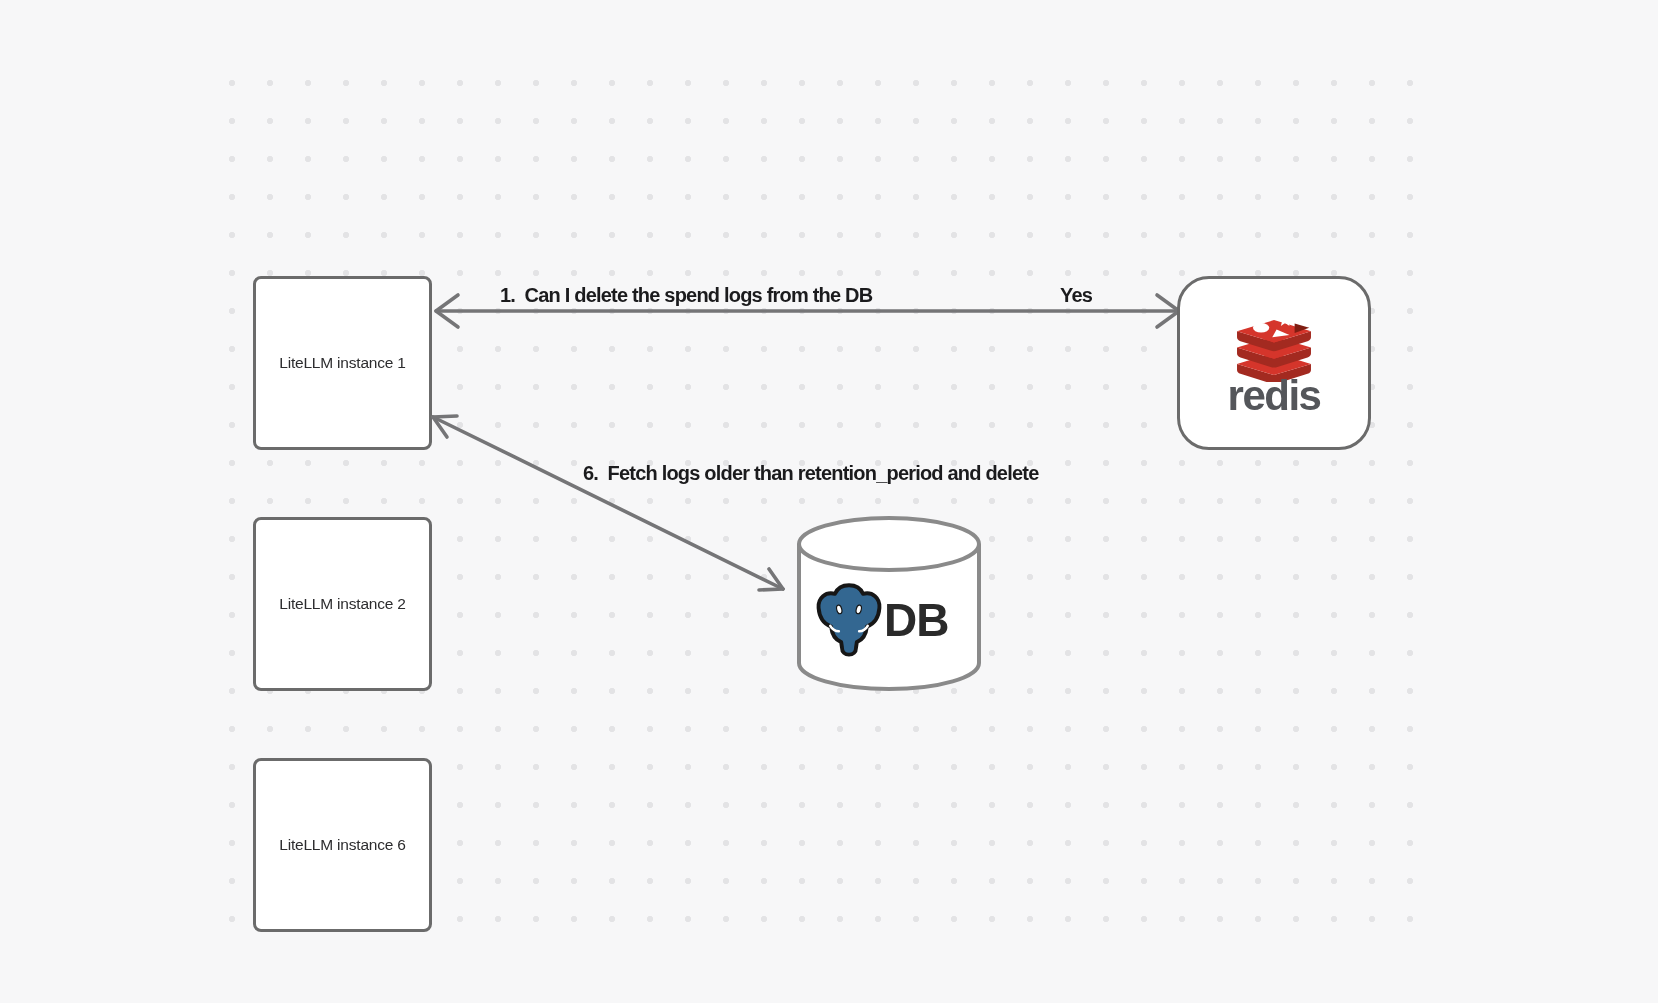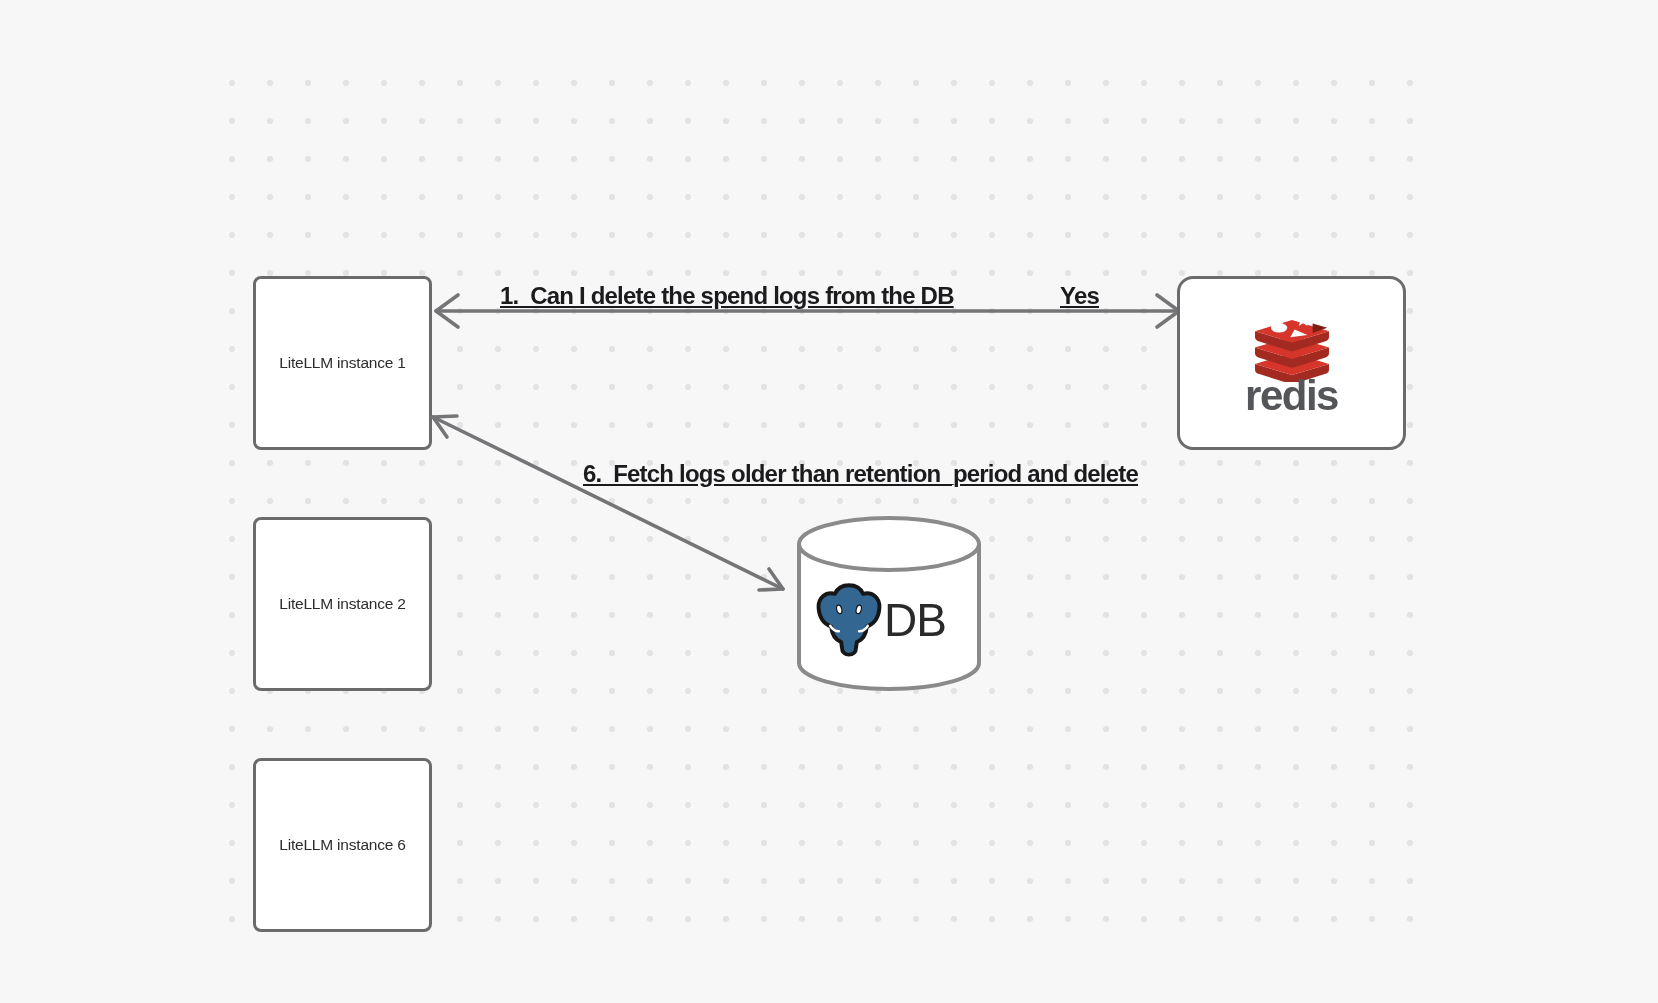--- a/index.html
+++ b/index.html
@@ -22,39 +22,39 @@
   }
   .lite-label{
     font-size:15.5px;color:#2c2c2e;letter-spacing:-0.2px;text-align:center;
   }
   .arrows{position:absolute;left:0;top:0;width:1658px;height:1003px;}
   .arrows line,.arrows polyline{
     fill:none;stroke:#757577;stroke-width:3.6;
     stroke-linecap:round;stroke-linejoin:round;
   }
   .arrow-label{
-    position:absolute;font-weight:700;font-size:24px;line-height:25px;
-    letter-spacing:-0.8px;color:#1b1b1d;white-space:pre;text-decoration:underline;
+    position:absolute;font-weight:700;font-size:20px;line-height:25px;
+    letter-spacing:-0.8px;color:#1b1b1d;white-space:pre;
   }
   .redis-node{
-    position:absolute;left:1177px;top:276px;width:229px;height:174px;
-    background:#ffffff;border:3.5px solid #6b6b6b;border-radius:16px;
+    position:absolute;left:1177px;top:276px;width:194px;height:174px;
+    background:#ffffff;border:3.5px solid #6b6b6b;border-radius:32px;
     box-sizing:border-box;
   }
   .redis-icon{position:absolute;left:50%;top:29px;transform:translateX(-50%);}
   .redis-word{
     position:absolute;left:0;top:95px;width:100%;text-align:center;
     font-weight:700;font-size:42px;line-height:44px;letter-spacing:-1.5px;
     color:#54565a;
   }
   .cylinder{position:absolute;left:795px;top:512px;}
   .elephant{position:absolute;left:810px;top:579px;}
   .db-label{
     position:absolute;left:884px;top:597px;
-    font-size:46px;line-height:46px;font-weight:400;letter-spacing:-1px;
+    font-size:46px;line-height:46px;font-weight:700;letter-spacing:-1px;
     color:#2a2a2a;
   }
 </style>
 </head>
 <body>
 
 <div class="stage">
 
   <div class="dots"></div>
 

